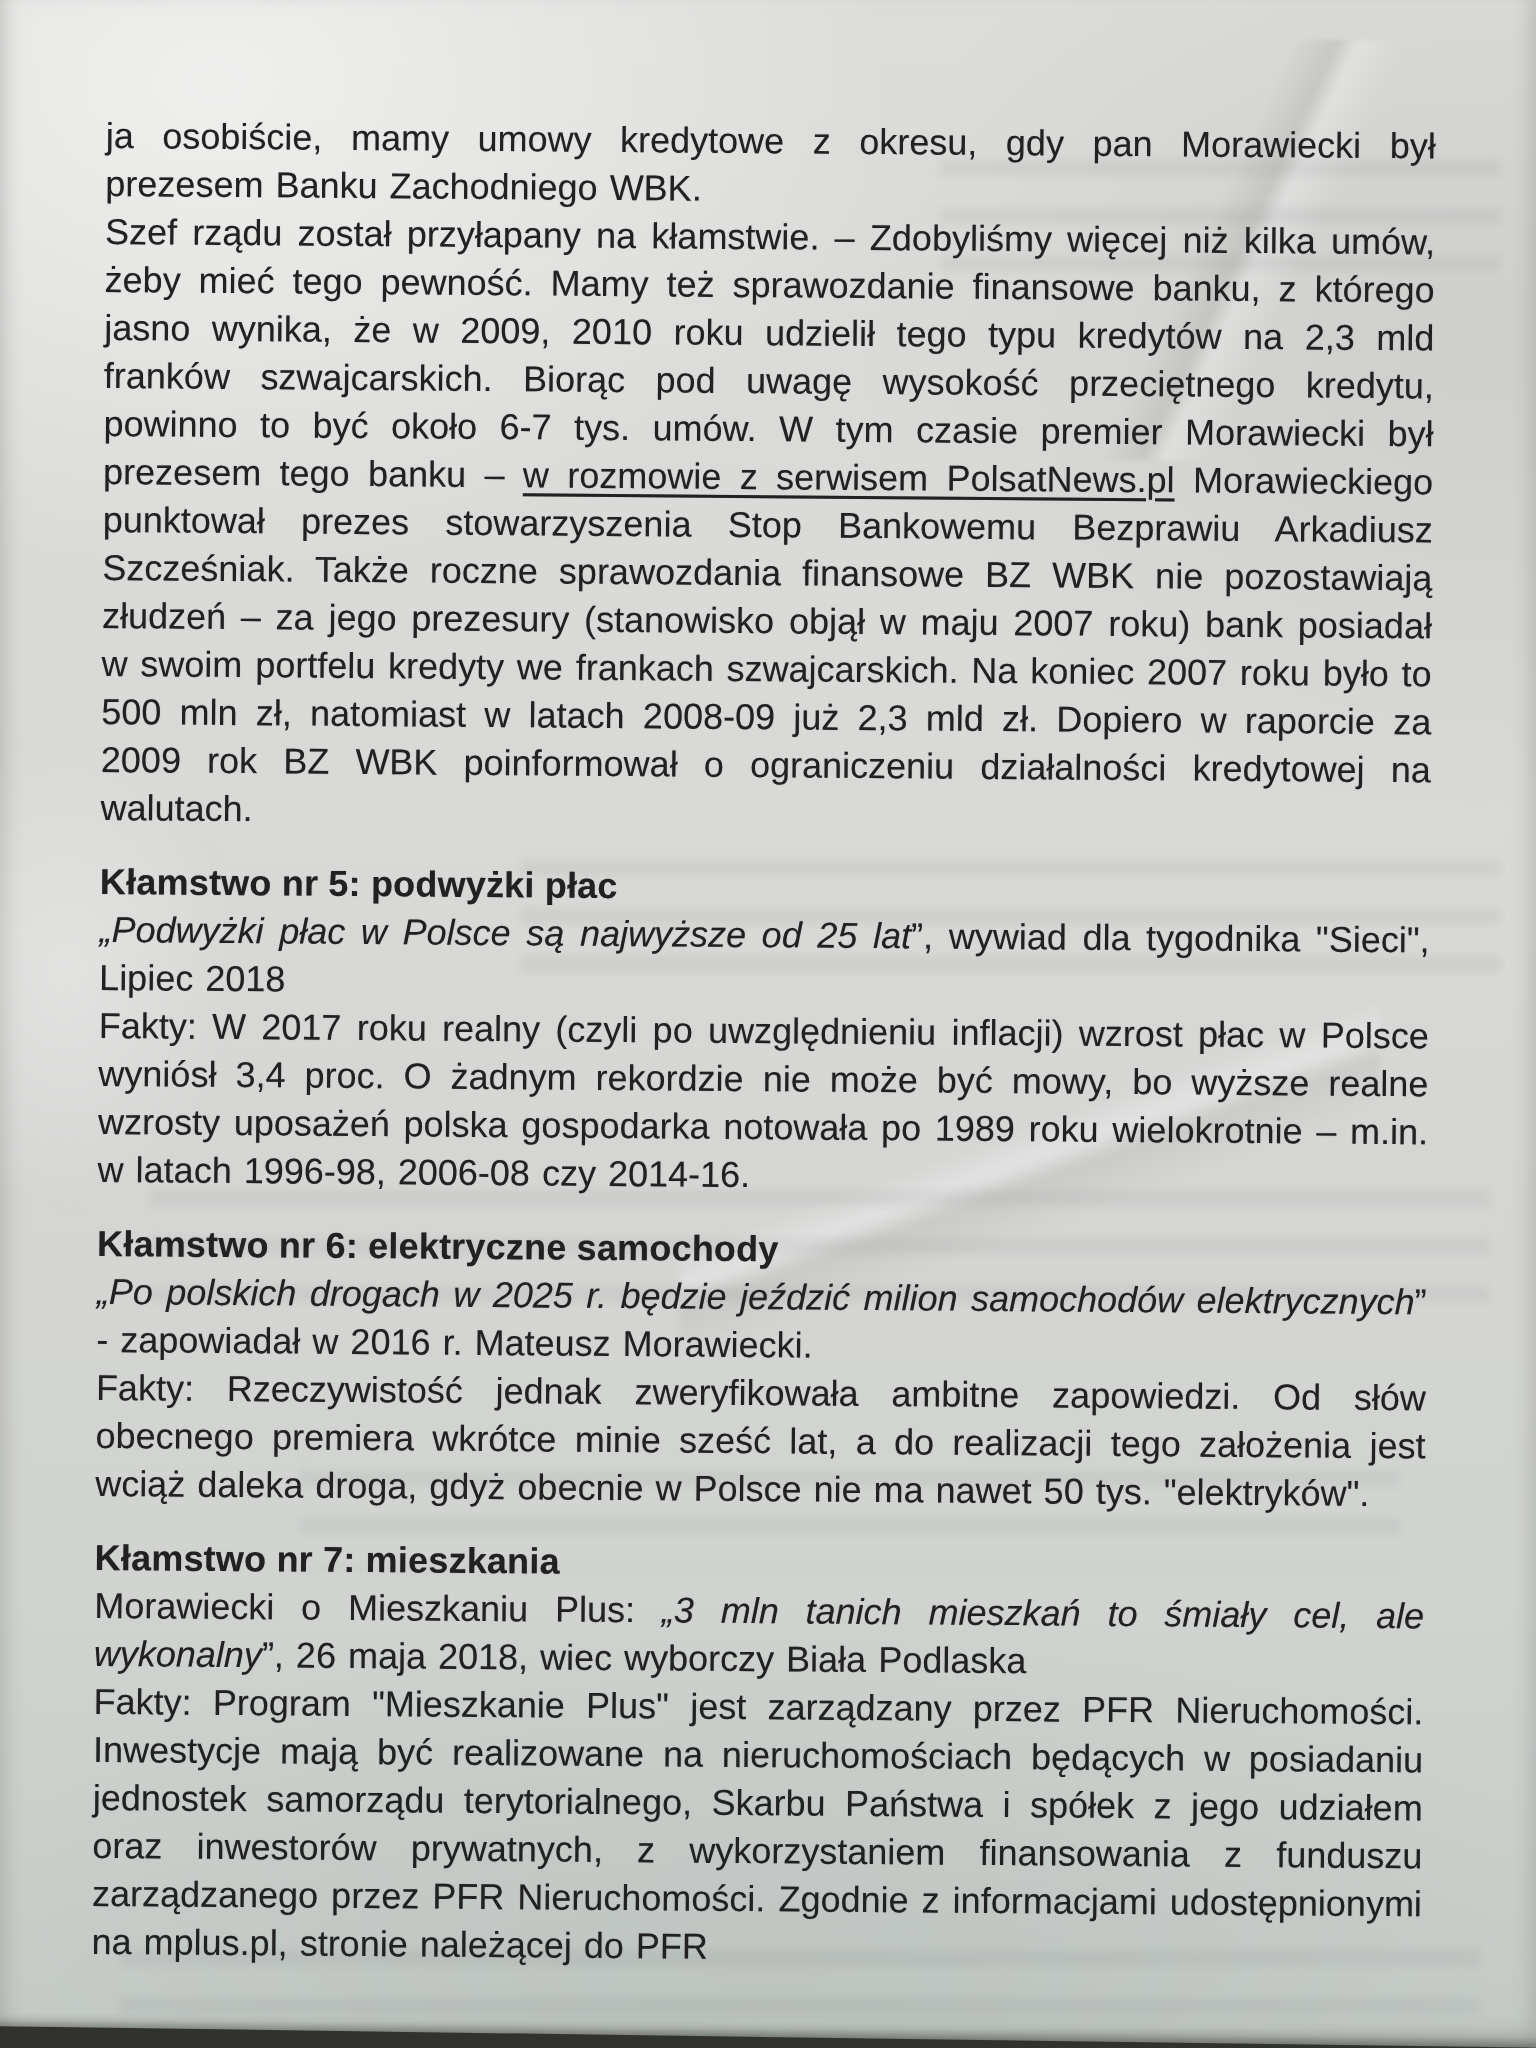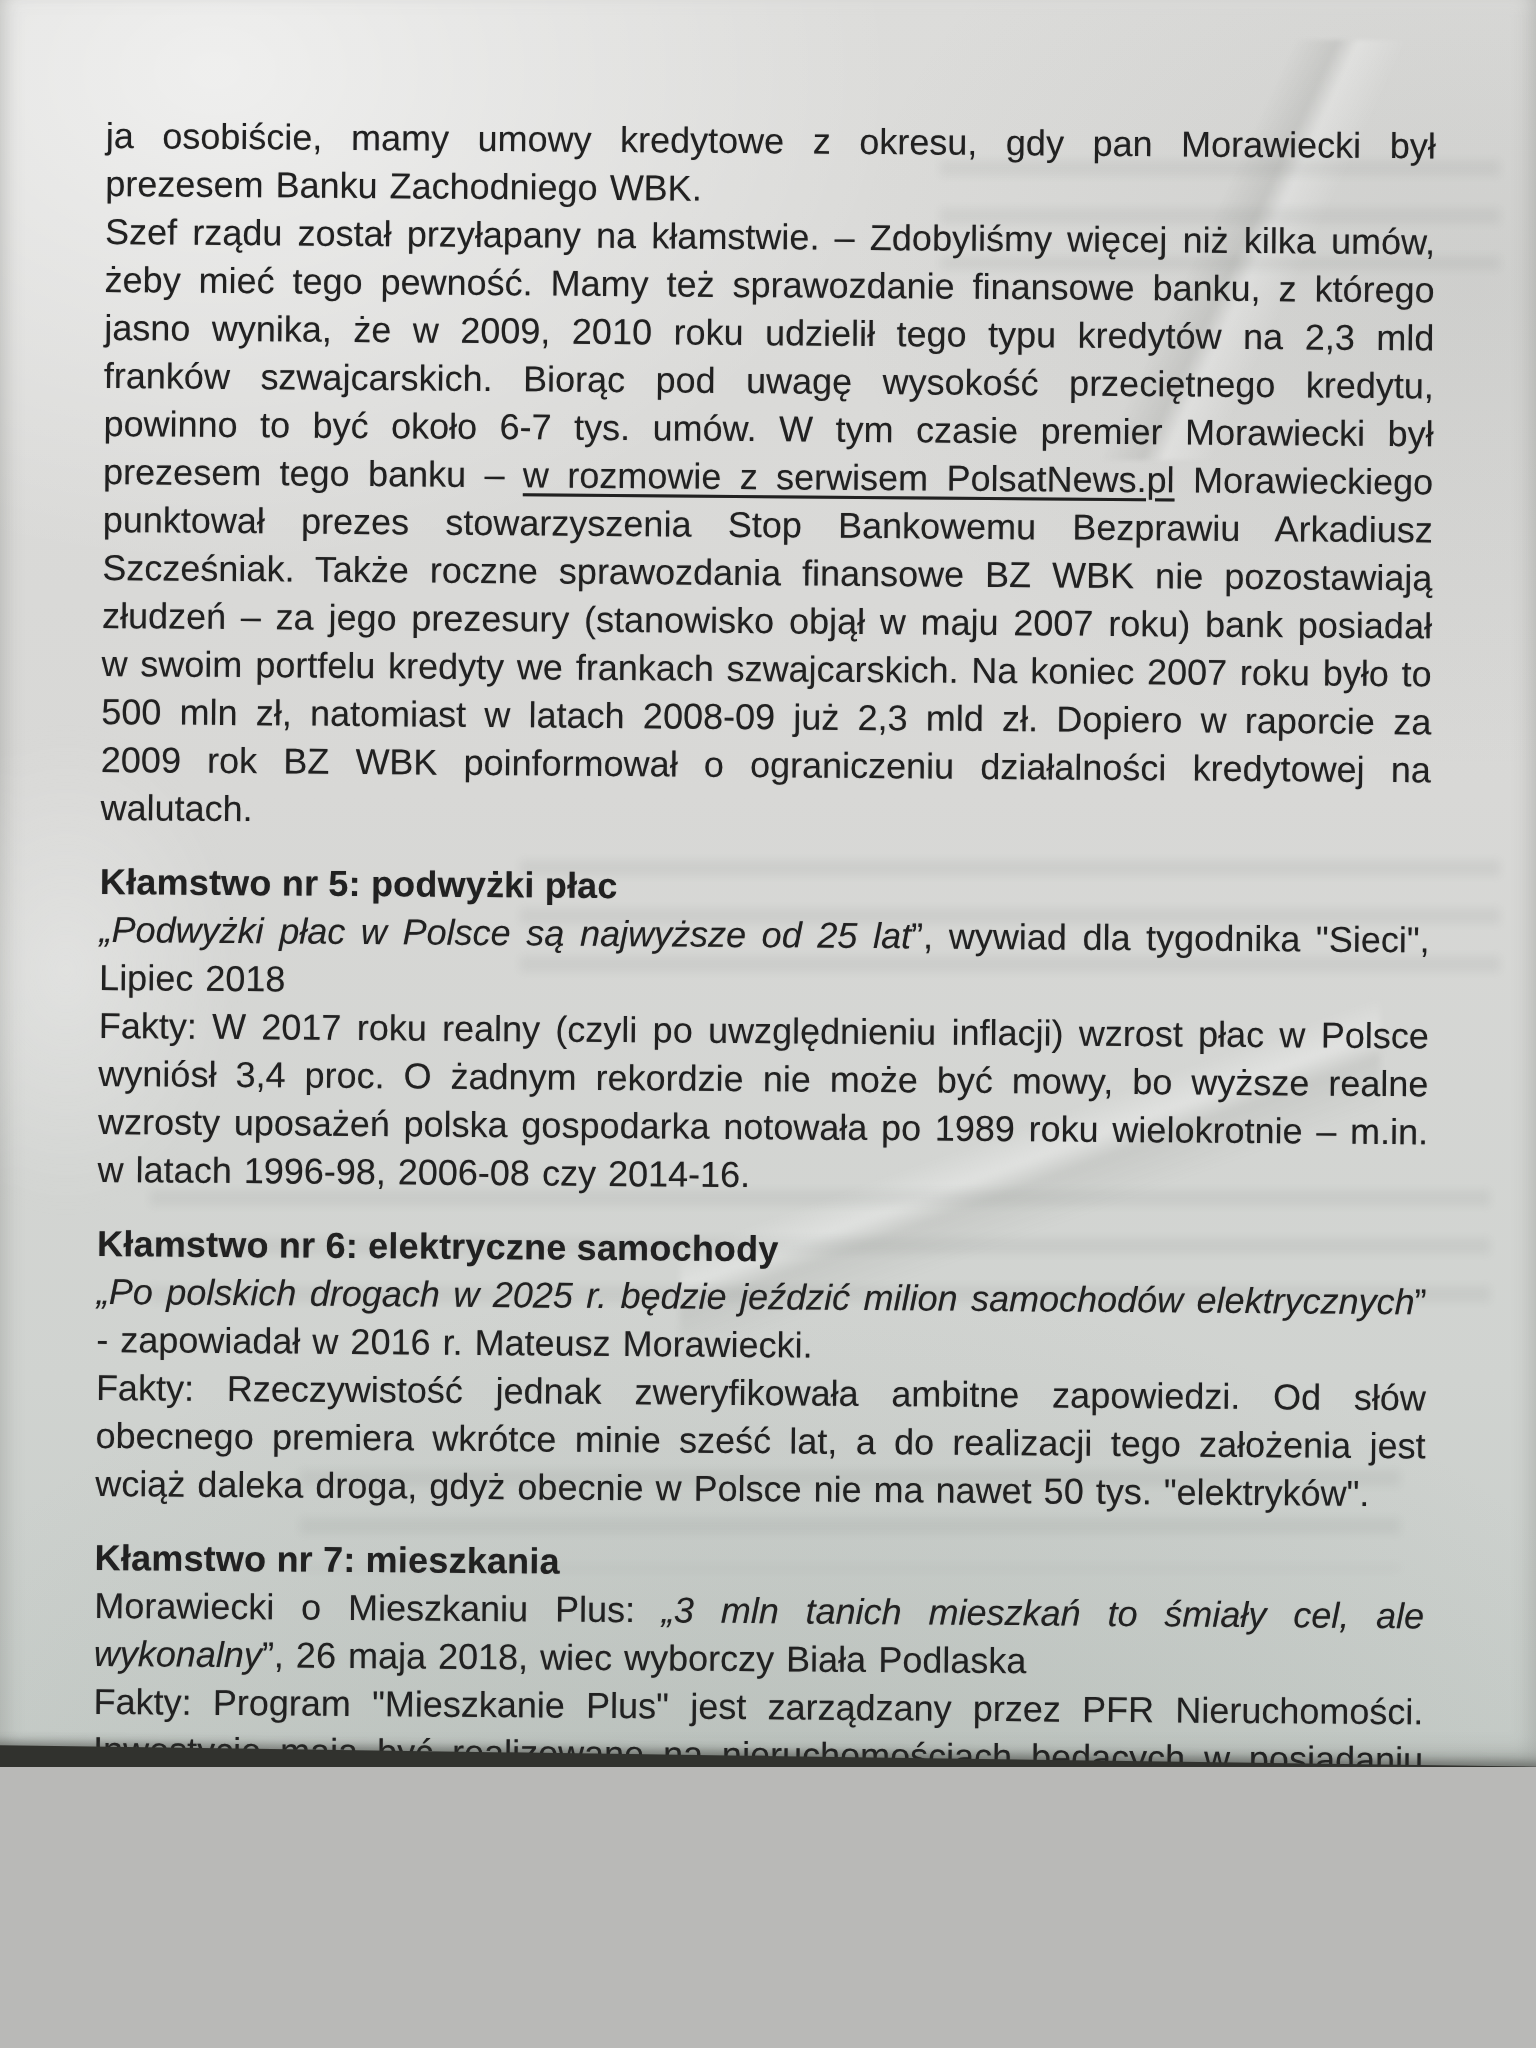--- a/index.html
+++ b/index.html
@@ -5,21 +5,21 @@
   html,body{margin:0;padding:0;}
   body{
     width:1536px;height:2048px;
     overflow:hidden;
     background:#b9b9b7;
     font-family:"Liberation Sans",sans-serif;
   }
   
   .photo{
     position:relative;
-    width:1536px;height:1767px;
+    width:1536px;height:2048px;
     overflow:hidden;
     background:
       radial-gradient(1100px 800px at 14% 4%, rgba(255,255,255,0.55), rgba(255,255,255,0) 62%),
       radial-gradient(900px 700px at 96% 16%, rgba(95,100,97,0.10), rgba(0,0,0,0) 70%),
       radial-gradient(1400px 900px at 50% 108%, rgba(116,128,120,0.18), rgba(0,0,0,0) 70%),
       linear-gradient(to bottom, #dcdcda 0%, #d8d8d6 45%, #d0d3d0 78%, #c6ccc8 100%);
     box-shadow: inset 0 -10px 22px rgba(70,72,66,0.35), inset 0 6px 14px rgba(255,255,255,0.25);
   }
   
   .wrinkle{position:absolute;pointer-events:none;}

